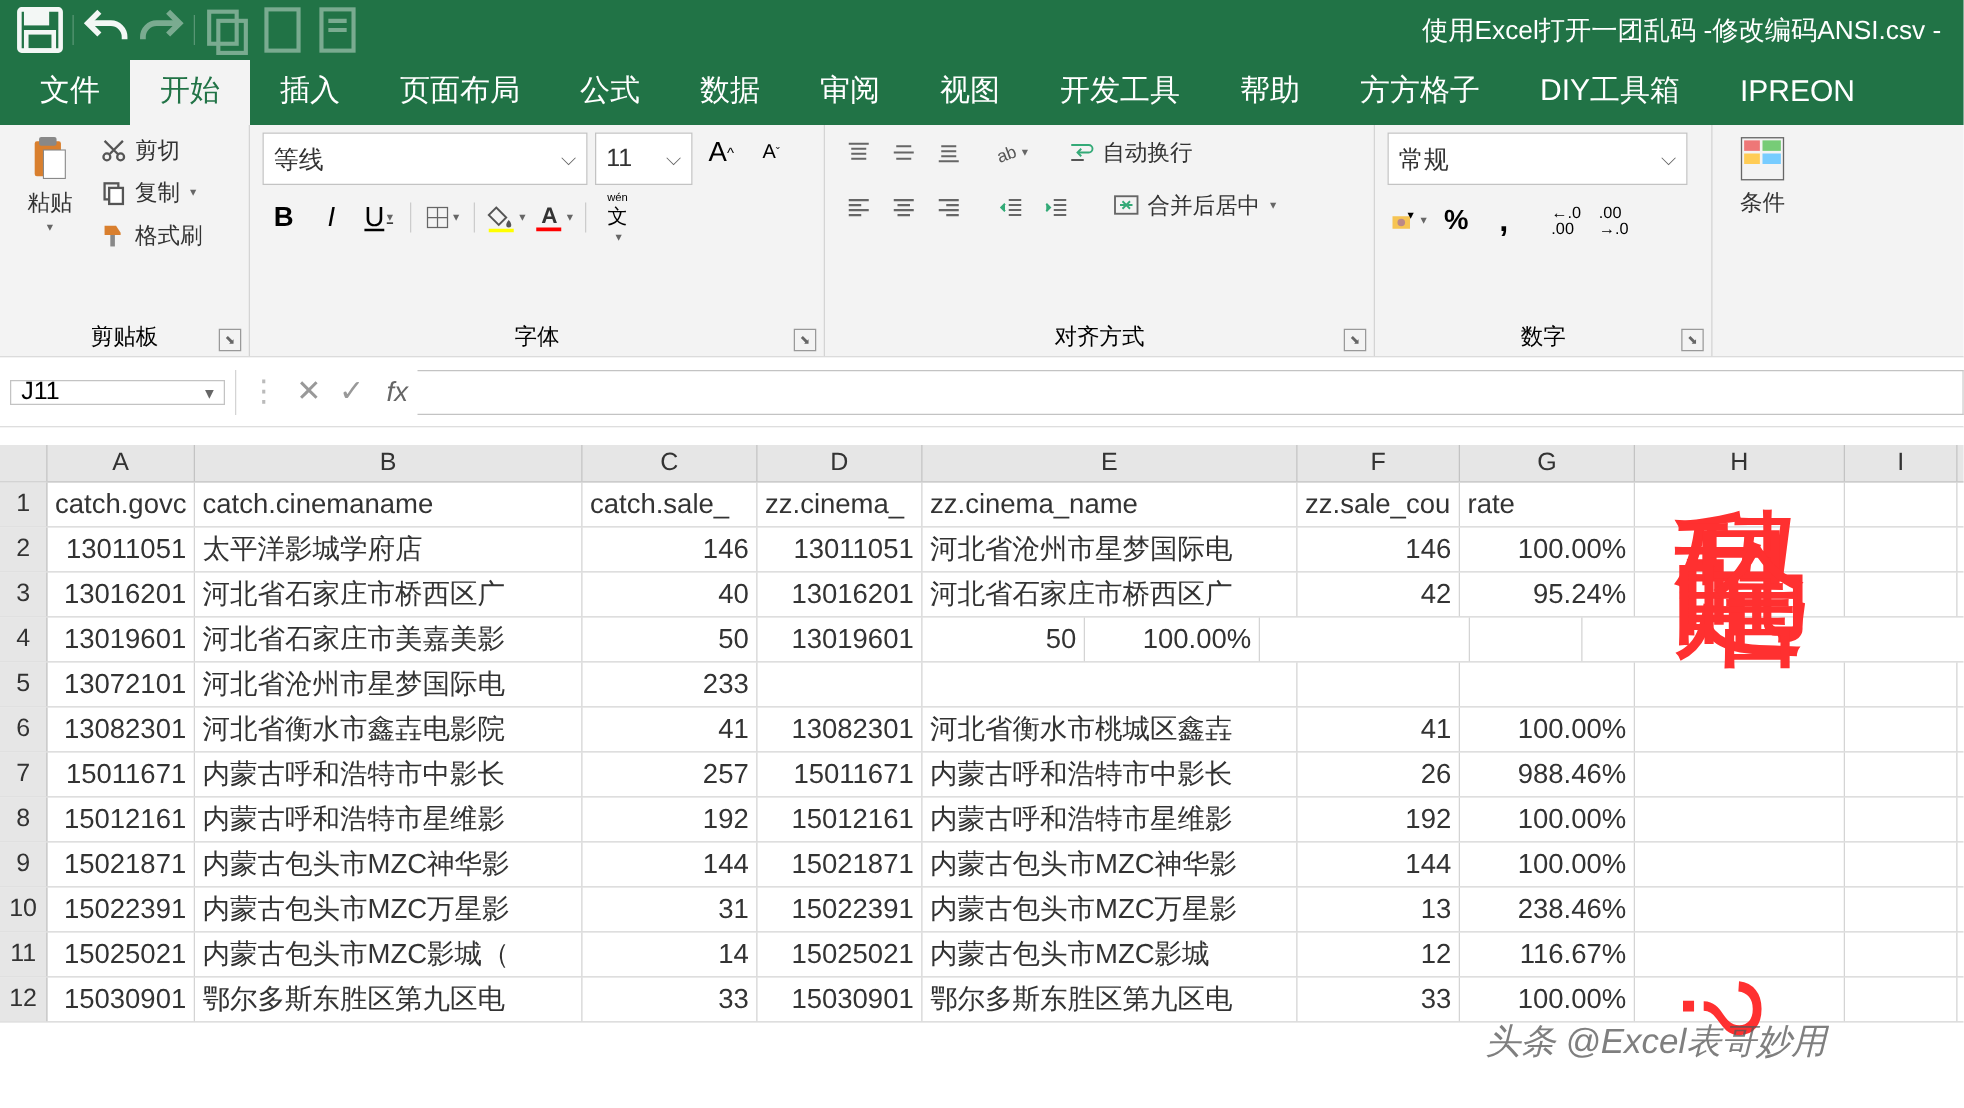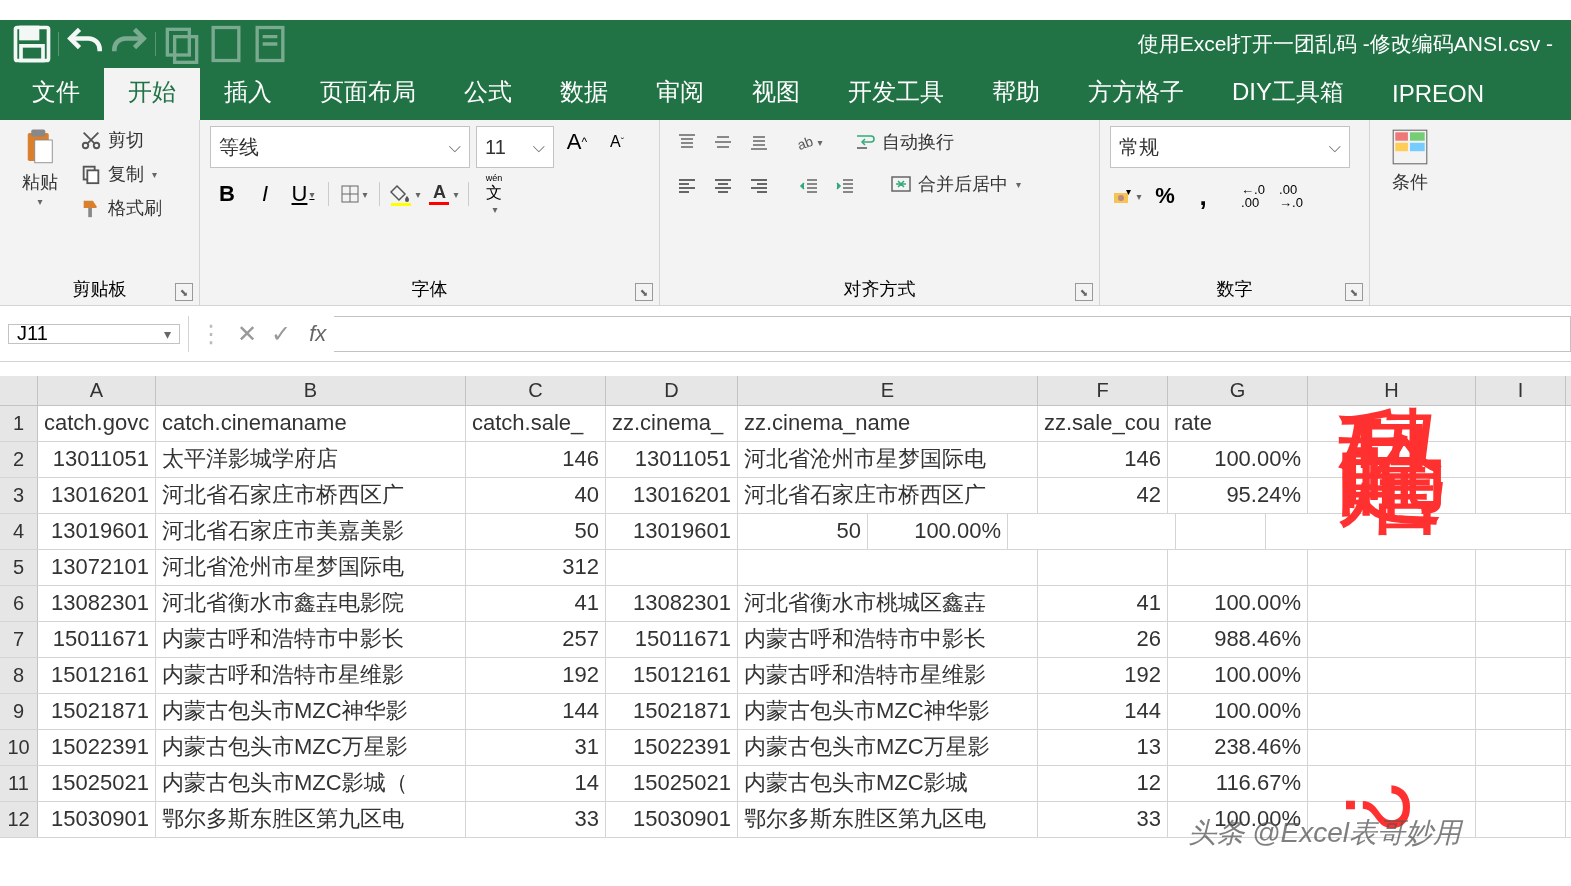--- a/index.html
+++ b/index.html
@@ -1,18 +1,18 @@
 <!DOCTYPE html>
 <html><head>
 <meta charset="utf-8">
 <style>
 * { box-sizing: border-box; margin: 0; padding: 0; font-family: "Microsoft YaHei", "Segoe UI", sans-serif; }
 body { background: #fff; width: 1571px; height: 886px; overflow: hidden; position: relative; }
 
-.qat { height: 48px; background: #217346; display: flex; align-items: center; padding: 0 10px; position: relative; margin-top: 20px; }
+.qat { height: 48px; background: #217346; display: flex; align-items: center; padding: 0 10px; position: relative; }
 .qat-btn { width: 44px; height: 40px; display: flex; align-items: center; justify-content: center; color: #fff; opacity: 0.95; }
 .qat-btn.disabled { opacity: 0.4; }
 .qat-sep { width: 1px; height: 24px; background: rgba(255,255,255,0.25); margin: 0 4px; }
 .title-bar-text { position: absolute; right: 18px; color: #fff; font-size: 21px; }
 
 .tabs { height: 52px; background: #217346; display: flex; align-items: flex-end; padding: 0 8px; }
 .tab { padding: 10px 24px 12px; color: #fff; font-size: 24px; cursor: pointer; }
 .tab.active { background: #f3f3f3; color: #217346; font-weight: 500; }
 
 .ribbon { height: 186px; background: #f3f3f3; border-bottom: 1px solid #d4d4d4; display: flex; }
@@ -402,21 +402,21 @@
         <div class="cell wD num">13019601</div>
         <div class="cell wF num">50</div>
         <div class="cell wG num">100.00%</div>
         <div class="cell wH"></div>
         <div class="cell wI"></div>
       </div>
       <div class="row">
         <div class="row-h">5</div>
         <div class="cell wA num">13072101</div>
         <div class="cell wB">河北省沧州市星梦国际电</div>
-        <div class="cell wC num">312</div>
+        <div class="cell wC num">233</div>
         <div class="cell wD num"></div>
         <div class="cell wE"></div>
         <div class="cell wF num"></div>
         <div class="cell wG num"></div>
         <div class="cell wH"></div>
         <div class="cell wI"></div>
       </div>
       <div class="row">
         <div class="row-h">6</div>
         <div class="cell wA num">13082301</div>

